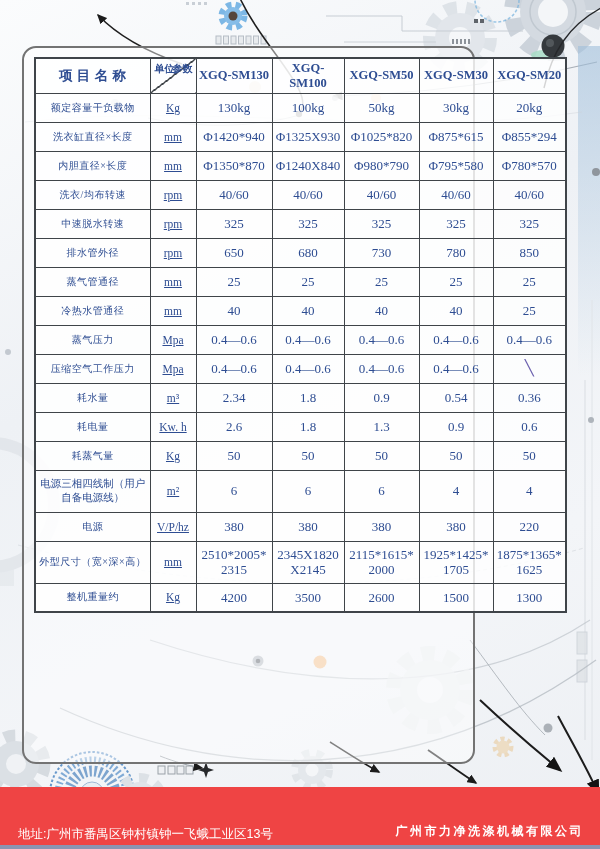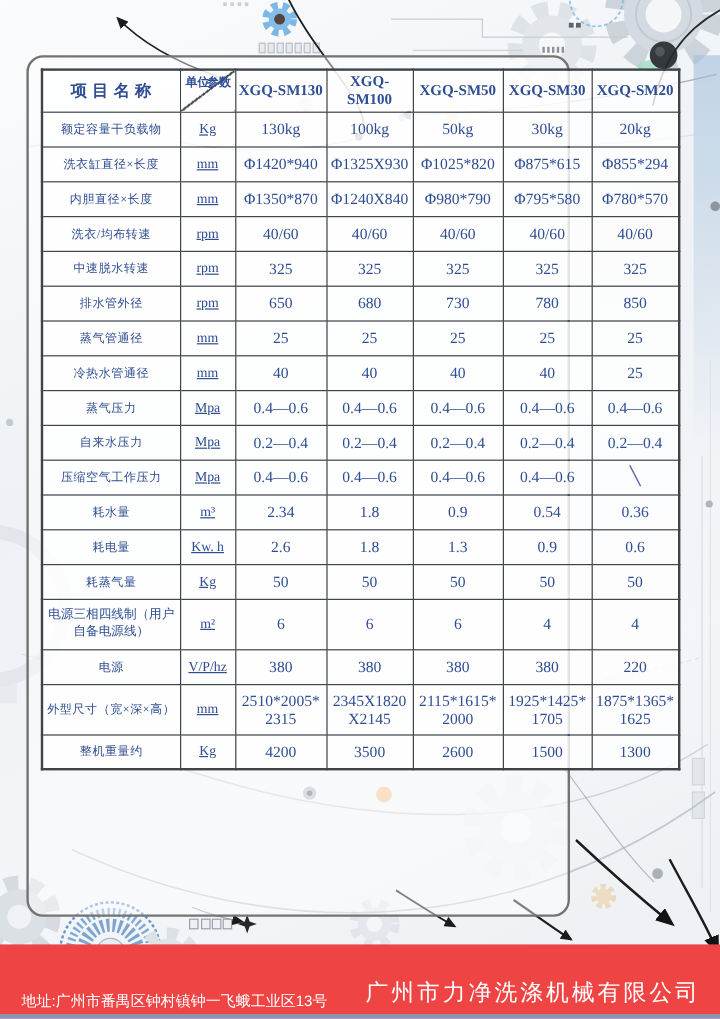--- a/index.html
+++ b/index.html
@@ -44,21 +44,21 @@
   .diag-top{position:absolute;top:3px;right:3px;font-size:10px;}
   .diag-bottom{position:absolute;bottom:17px;left:4px;font-size:10px;}
   
   .footer{
     position:absolute;left:0;top:787px;width:600px;height:62px;background:#ef4444;
     color:#ffffff;z-index:2;
   }
   .footer::after{content:"";position:absolute;left:0;right:0;bottom:0;height:4px;background:#54c0ec;opacity:.65;}
   .f-lines{position:absolute;left:18px;top:5px;font-size:12.5px;line-height:17px;white-space:pre-wrap;}
   .f-company{
-    position:absolute;right:16px;bottom:9px;font-size:19px;font-weight:normal;letter-spacing:2.5px;
+    position:absolute;right:16px;bottom:9px;font-size:12px;font-weight:bold;letter-spacing:2.5px;
   }
 </style>
 </head>
 <body>
 
 <svg class="bg" width="600" height="849" viewBox="0 0 600 849">
   <defs>
     <marker id="ah" markerWidth="11" markerHeight="9" refX="8.5" refY="4.5" orient="auto" markerUnits="userSpaceOnUse">
       <path d="M0,0 L10,4.5 L0,9 z" fill="#1c1c1c"></path>
     </marker>
@@ -297,29 +297,20 @@
         <tr>
           <td class="c-label">蒸气压力</td>
           <td class="c-unit">Mpa</td>
           <td class="c-val">0.4—0.6</td>
           <td class="c-val">0.4—0.6</td>
           <td class="c-val">0.4—0.6</td>
           <td class="c-val">0.4—0.6</td>
           <td class="c-val">0.4—0.6</td>
         </tr>
         <tr>
-          <td class="c-label">自来水压力</td>
-          <td class="c-unit">Mpa</td>
-          <td class="c-val">0.2—0.4</td>
-          <td class="c-val">0.2—0.4</td>
-          <td class="c-val">0.2—0.4</td>
-          <td class="c-val">0.2—0.4</td>
-          <td class="c-val">0.2—0.4</td>
-        </tr>
-        <tr>
           <td class="c-label">压缩空气工作压力</td>
           <td class="c-unit">Mpa</td>
           <td class="c-val">0.4—0.6</td>
           <td class="c-val">0.4—0.6</td>
           <td class="c-val">0.4—0.6</td>
           <td class="c-val">0.4—0.6</td>
           <td class="c-val slash">╲</td>
         </tr>
         <tr>
           <td class="c-label">耗水量</td>

